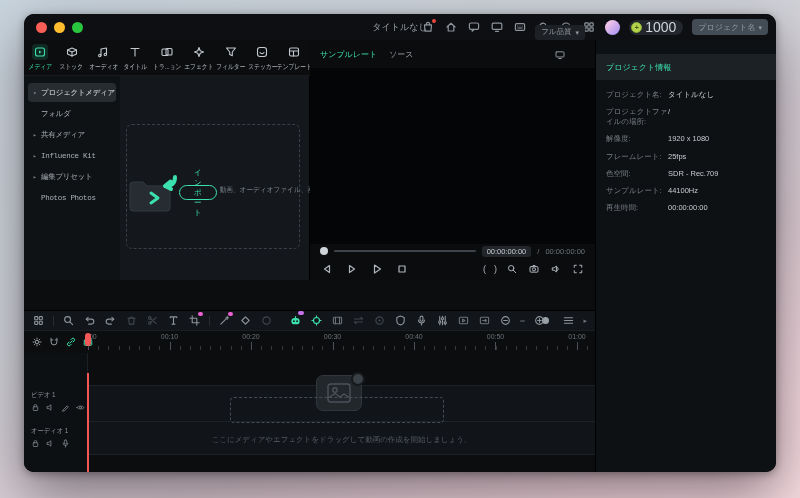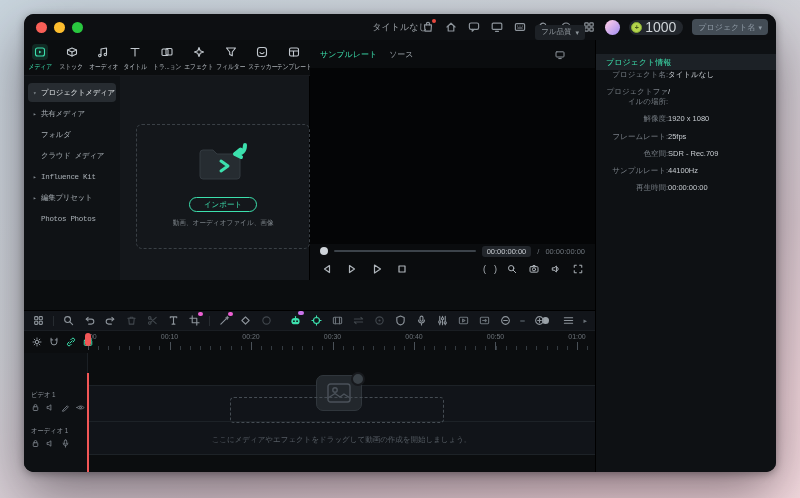--- a/index.html
+++ b/index.html
@@ -74,22 +74,22 @@
   .media-main { position:absolute; left:96px; top:36px; right:0; bottom:0; background:#14171b; }
   .mm-toolbar { display:flex; align-items:center; gap:4px; padding:6px 8px 0 8px; }
   .pill-dd { display:flex; align-items:center; gap:3px; height:15px; padding:0 5px;
     background:#23272c; border-radius:3px; font-size:7.5px; color:#c2c8cd; white-space:nowrap; }
   .rec-dot { width:6px; height:6px; border-radius:50%; background:#cfd4d8; display:inline-block; }
   .mm-right { margin-left:auto; display:flex; align-items:center; gap:6px; }
   .mini-slider { position:relative; width:40px; height:2px; background:#4a5158; border-radius:1px; }
   .mini-slider .knob { position:absolute; left:8px; top:-3px; width:8px; height:8px; border-radius:50%;
     background:#caced3; }
   .dots3 { color:#9aa1a7; font-size:9px; letter-spacing:1px; }
-  .dropzone { position:absolute; left:16px; top:48px; width:174px; height:125px;
-    border:1px dashed #3a4046; border-radius:6px; display:flex; flex-direction:column; align-items:center; }
+  .dropzone { position:absolute; left:6px; top:48px; width:174px; height:125px;
+    border:1px dashed #3a4046; border-radius:6px; display:flex; flex-direction:row; align-items:center; }
   .folder-wrap { margin-top:18px; position:relative; width:52px; height:42px; }
   .import-btn { margin-top:12px; height:15px; padding:0 14px; display:flex; align-items:center;
     border:1px solid #3ce0ad; border-radius:9px; color:#3ce0ad; font-size:7.5px; background:transparent; }
   .import-hint { margin-top:6px; font-size:7px; color:#7d848a; white-space:nowrap; transform:scaleX(.95); }
 
   
   .pv-head { position:absolute; left:0; top:0; right:0; height:28px; display:flex; align-items:center;
     padding:0 10px; gap:12px; }
   .pv-tab { font-size:8px; color:#9aa1a7; }
   .pv-tab.active { color:#3ce0ad; }
@@ -104,23 +104,23 @@
   .timebox { background:#22262b; border-radius:3px; padding:1px 5px; font-size:7.5px; color:#c8cdd2; }
   .timesep { font-size:7.5px; color:#6f767d; }
   .timetotal { font-size:7.5px; color:#6f767d; }
   .pv-transport { position:absolute; left:0; top:218px; right:0; height:22px; display:flex;
     align-items:center; padding:0 10px; gap:11px; }
   .pv-transport .ic { color:#aeb4ba; }
   .pvt-right { margin-left:auto; display:flex; align-items:center; gap:8px; }
   .paren { font-size:9px; color:#aeb4ba; }
 
   
-  .rp-header { margin-top:14px; height:16px; background:#1c2126; display:flex; align-items:center;
+  .rp-header { margin-top:14px; height:26px; background:#1c2126; display:flex; align-items:center;
     padding-left:10px; font-size:8px; color:#3ce0ad;font-family:Liberation Mono, monospace; }
-  .rp-rows { padding:0 10px 0 10px;text-align:right; }
+  .rp-rows { padding:10px 10px 0 10px; }
   .rp-row { display:flex; margin-bottom:7px; font-size:7.5px; line-height:1.35; }
   .rp-label { width:62px; flex:none; color:#787f86; }
   .rp-value { color:#c7ccd1; }
 
   
   .tl-toolbar { position:absolute; left:0; top:0; width:571px; height:20px; background:#12151a;
     border-bottom:1px solid #1a1e23; display:flex; align-items:center; gap:8px; padding:0 8px; }
   .tl-toolbar .ic { width:13px; height:13px; }
   .tl-toolbar .ic svg { width:11px; height:11px; }
   .vdiv { width:1px; height:10px; background:#272c31; flex:none; }
@@ -327,29 +327,26 @@
             </span>
           <span class="tlabel">テンプレート</span>
         </div>
       </div>
 
       <div class="media-side">
         <div class="side-item sel">
           <span class="car">▾</span>
           <span>プロジェクトメディア</span>
         </div>
+        <div class="side-item indent">
+          <span>フォルダ</span>
+        </div>
         <div class="side-item">
           <span class="car">▸</span>
           <span>共有メディア</span>
-        </div>
-        <div class="side-item indent">
-          <span>フォルダ</span>
-        </div>
-        <div class="side-item indent">
-          <span>クラウド メディア</span>
         </div>
         <div class="side-item">
           <span class="car">▸</span>
           <span>Influence Kit</span>
         </div>
         <div class="side-item">
           <span class="car">▸</span>
           <span>編集プリセット</span>
         </div>
         <div class="side-item indent">

